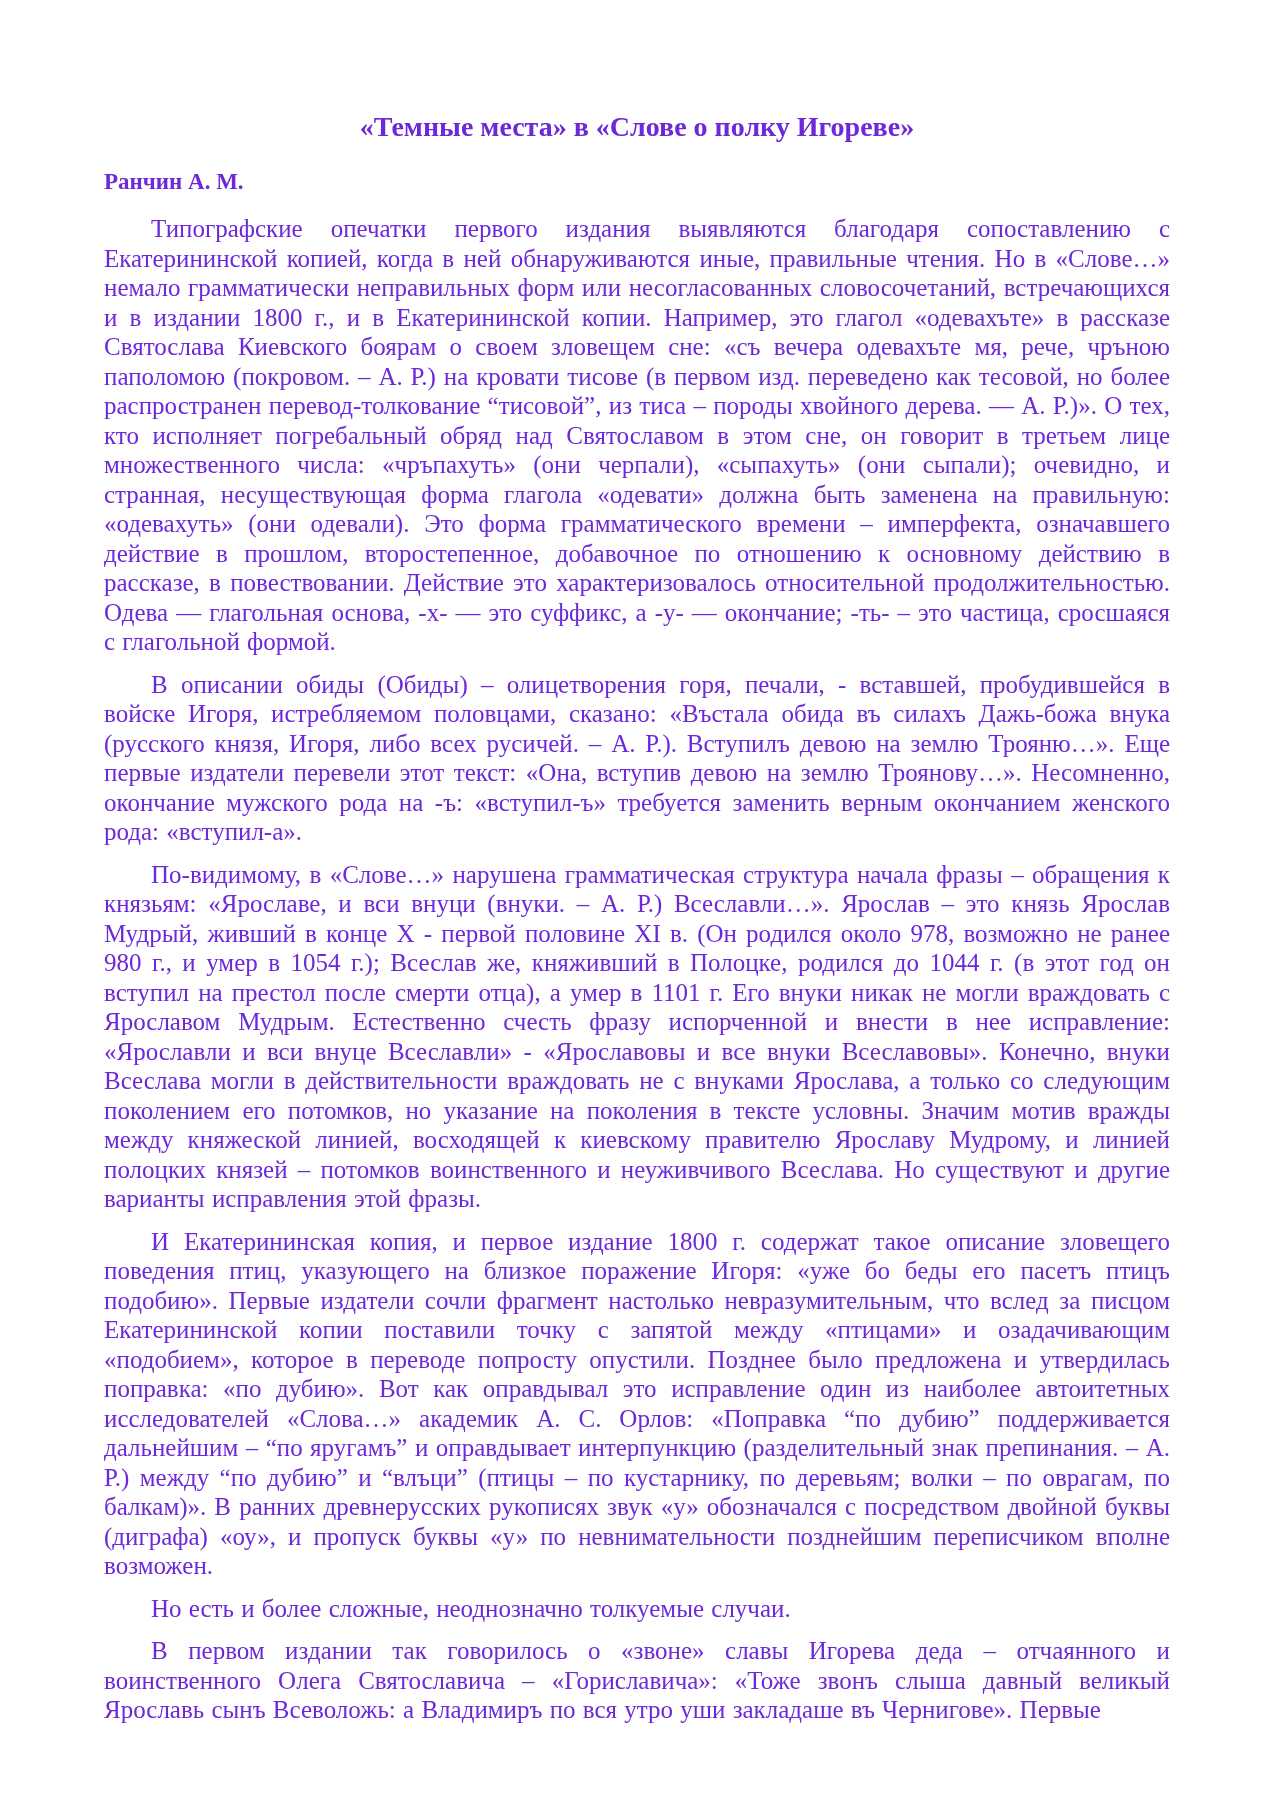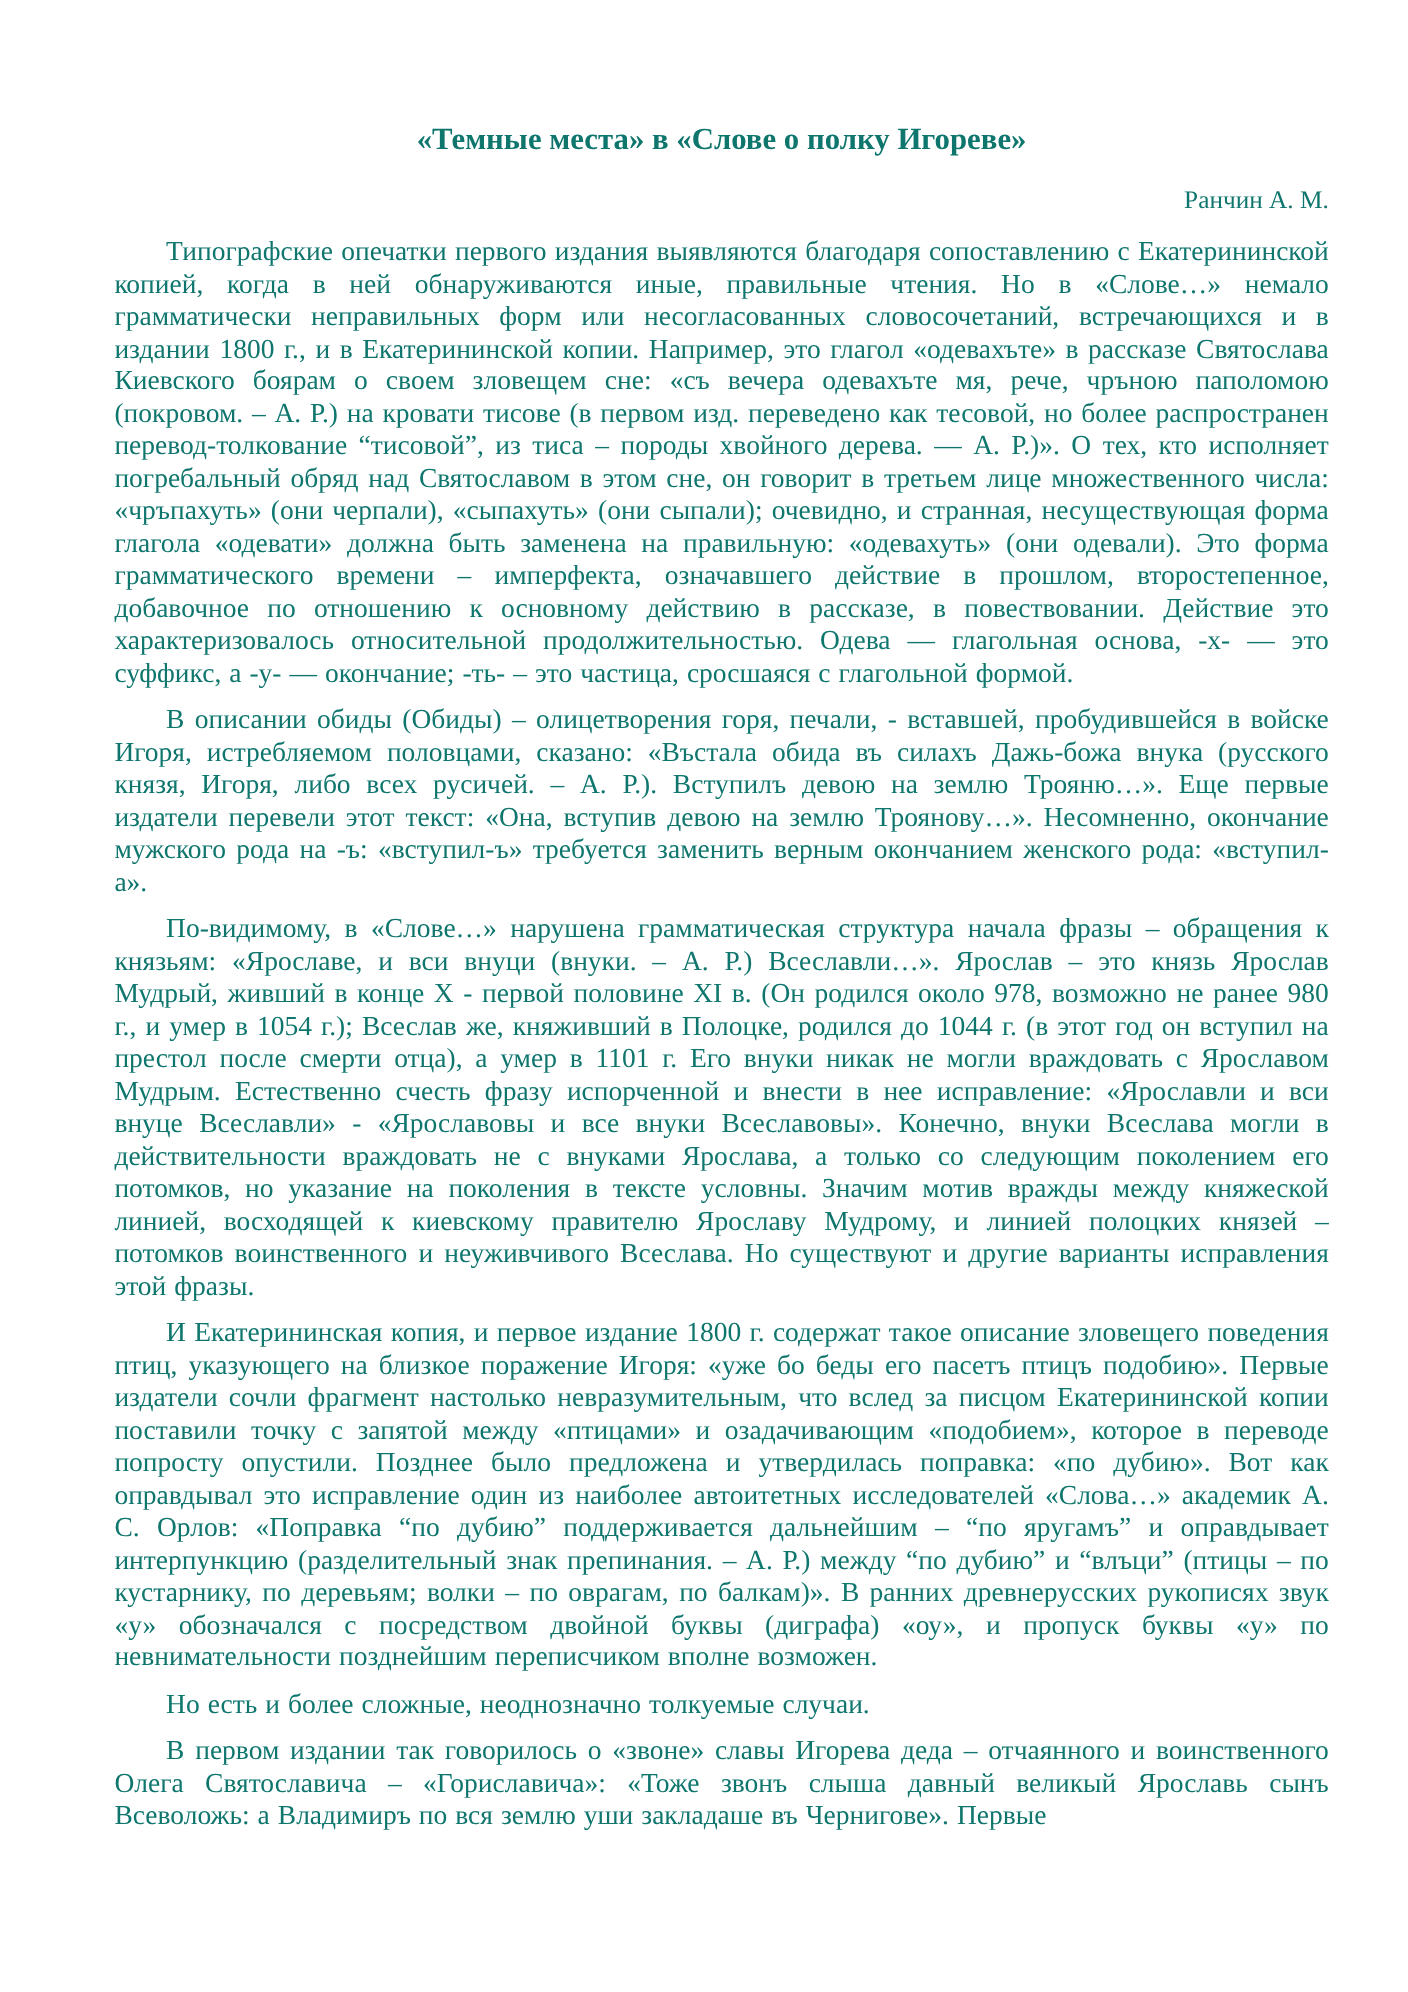--- a/index.html
+++ b/index.html
@@ -5,38 +5,38 @@
   html, body {
     margin: 0;
     padding: 0;
     background: #ffffff;
   }
   .page {
     position: relative;
     width: 1280px;
     height: 1811px;
     box-sizing: border-box;
-    padding: 110px 72px 0 104px;
+    padding: 110px 110px 0 104px;
     background: #ffffff;
-    color: #0f766e;
+    color: #6d28d9;
     font-family: "Liberation Serif", "DejaVu Serif", serif;
     overflow: hidden;
   }
   .doc-title {
     font-size: 28px;
     line-height: 34px;
     font-weight: bold;
     text-align: center;
     margin: 0 0 24px 0;
   }
   .doc-author {
     font-size: 23px;
     line-height: 28px;
-    font-weight: normal;
-    text-align: right;
+    font-weight: bold;
+    text-align: left;
     margin: 0 0 18px 0;
   }
   .doc-body p {
     font-size: 25px;
     line-height: 29.5px;
     text-align: justify;
     text-indent: 47px;
     margin: 0 0 13px 0;
     word-spacing: 1px;
   }
@@ -48,15 +48,15 @@
   <h1 class="doc-title">«Темные места» в «Слове о полку Игореве»</h1>
 
   <div class="doc-author">Ранчин А. М.</div>
 
   <div class="doc-body">
     <p>Типографские опечатки первого издания выявляются благодаря сопоставлению с Екатерининской копией, когда в ней обнаруживаются иные, правильные чтения. Но в «Слове…» немало грамматически неправильных форм или несогласованных словосочетаний, встречающихся и в издании 1800 г., и в Екатерининской копии. Например, это глагол «одевахъте» в рассказе Святослава Киевского боярам о своем зловещем сне: «съ вечера одевахъте мя, рече, чръною паполомою (покровом. – А. Р.) на кровати тисове (в первом изд. переведено как тесовой, но более распространен перевод-толкование “тисовой”, из тиса – породы хвойного дерева. — А. Р.)». О тех, кто исполняет погребальный обряд над Святославом в этом сне, он говорит в третьем лице множественного числа: «чръпахуть» (они черпали), «сыпахуть» (они сыпали); очевидно, и странная, несуществующая форма глагола «одевати» должна быть заменена на правильную: «одевахуть» (они одевали). Это форма грамматического времени – имперфекта, означавшего действие в прошлом, второстепенное, добавочное по отношению к основному действию в рассказе, в повествовании. Действие это характеризовалось относительной продолжительностью. Одева — глагольная основа, -х- — это суффикс, а -у- — окончание; -ть- – это частица, сросшаяся с глагольной формой.</p>
     <p>В описании обиды (Обиды) – олицетворения горя, печали, - вставшей, пробудившейся в войске Игоря, истребляемом половцами, сказано: «Въстала обида въ силахъ Дажь-божа внука (русского князя, Игоря, либо всех русичей. – А. Р.). Вступилъ девою на землю Трояню…». Еще первые издатели перевели этот текст: «Она, вступив девою на землю Троянову…». Несомненно, окончание мужского рода на -ъ: «вступил-ъ» требуется заменить верным окончанием женского рода: «вступил-а».</p>
     <p>По-видимому, в «Слове…» нарушена грамматическая структура начала фразы – обращения к князьям: «Ярославе, и вси внуци (внуки. – А. Р.) Всеславли…». Ярослав – это князь Ярослав Мудрый, живший в конце X - первой половине XI в. (Он родился около 978, возможно не ранее 980 г., и умер в 1054 г.); Всеслав же, княживший в Полоцке, родился до 1044 г. (в этот год он вступил на престол после смерти отца), а умер в 1101 г. Его внуки никак не могли враждовать с Ярославом Мудрым. Естественно счесть фразу испорченной и внести в нее исправление: «Ярославли и вси внуце Всеславли» - «Ярославовы и все внуки Всеславовы». Конечно, внуки Всеслава могли в действительности враждовать не с внуками Ярослава, а только со следующим поколением его потомков, но указание на поколения в тексте условны. Значим мотив вражды между княжеской линией, восходящей к киевскому правителю Ярославу Мудрому, и линией полоцких князей – потомков воинственного и неуживчивого Всеслава. Но существуют и другие варианты исправления этой фразы.</p>
     <p>И Екатерининская копия, и первое издание 1800 г. содержат такое описание зловещего поведения птиц, указующего на близкое поражение Игоря: «уже бо беды его пасетъ птицъ подобию». Первые издатели сочли фрагмент настолько невразумительным, что вслед за писцом Екатерининской копии поставили точку с запятой между «птицами» и озадачивающим «подобием», которое в переводе попросту опустили. Позднее было предложена и утвердилась поправка: «по дубию». Вот как оправдывал это исправление один из наиболее автоитетных исследователей «Слова…» академик А. С. Орлов: «Поправка “по дубию” поддерживается дальнейшим – “по яругамъ” и оправдывает интерпункцию (разделительный знак препинания. – А. Р.) между “по дубию” и “влъци” (птицы – по кустарнику, по деревьям; волки – по оврагам, по балкам)». В ранних древнерусских рукописях звук «у» обозначался с посредством двойной буквы (диграфа) «оу», и пропуск буквы «у» по невнимательности позднейшим переписчиком вполне возможен.</p>
     <p>Но есть и более сложные, неоднозначно толкуемые случаи.</p>
-    <p>В первом издании так говорилось о «звоне» славы Игорева деда – отчаянного и воинственного Олега Святославича – «Гориславича»: «Тоже звонъ слыша давный великый Ярославь сынъ Всеволожь: а Владимиръ по вся землю уши закладаше въ Чернигове». Первые</p>
+    <p>В первом издании так говорилось о «звоне» славы Игорева деда – отчаянного и воинственного Олега Святославича – «Гориславича»: «Тоже звонъ слыша давный великый Ярославь сынъ Всеволожь: а Владимиръ по вся утро уши закладаше въ Чернигове». Первые</p>
   </div>
 </div>
 
 </body></html>

